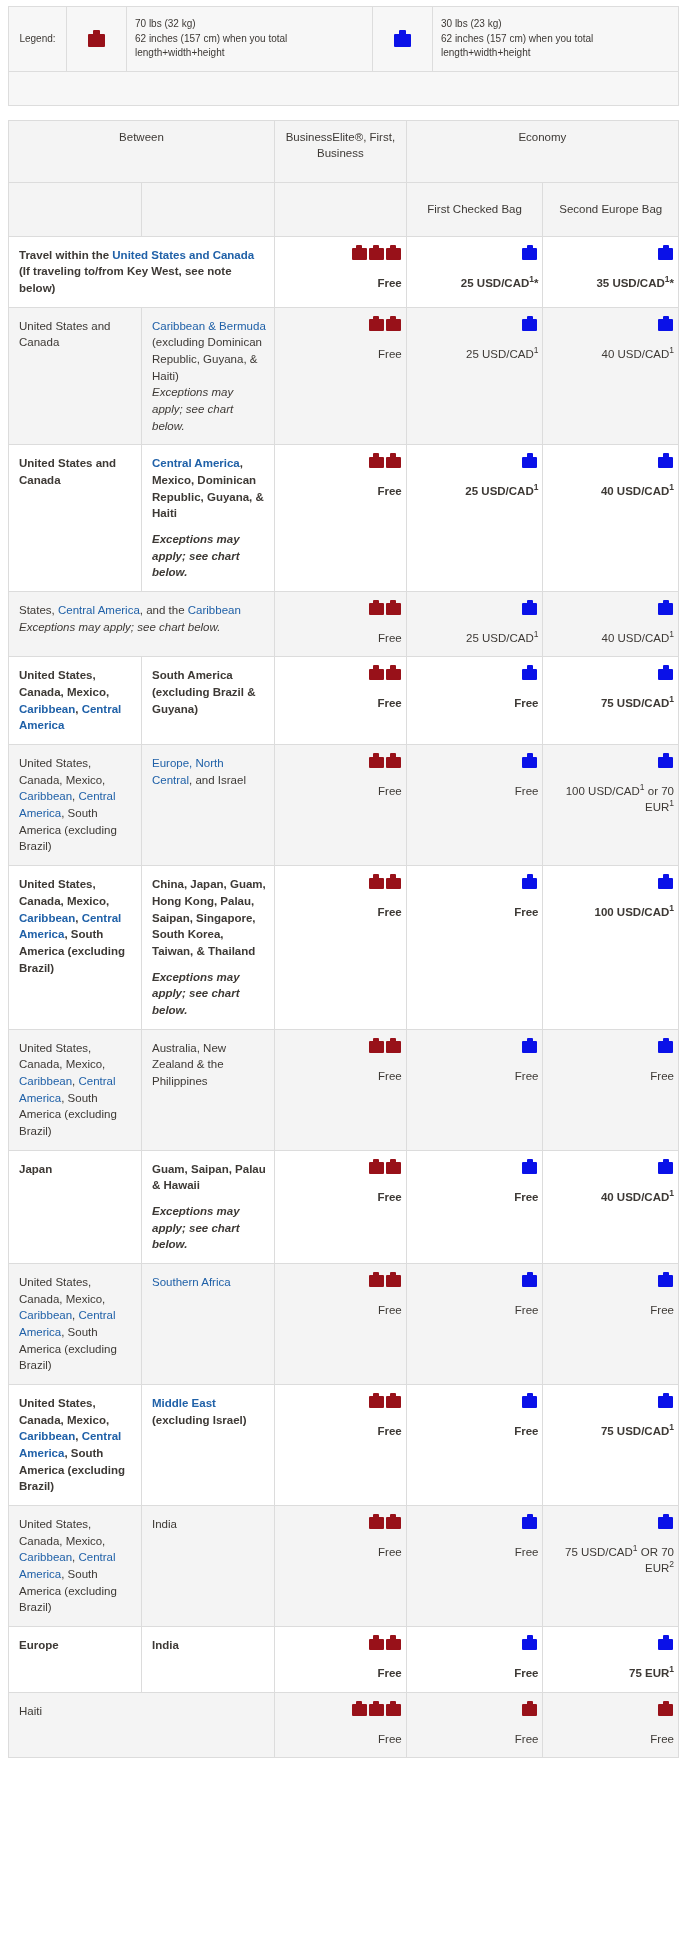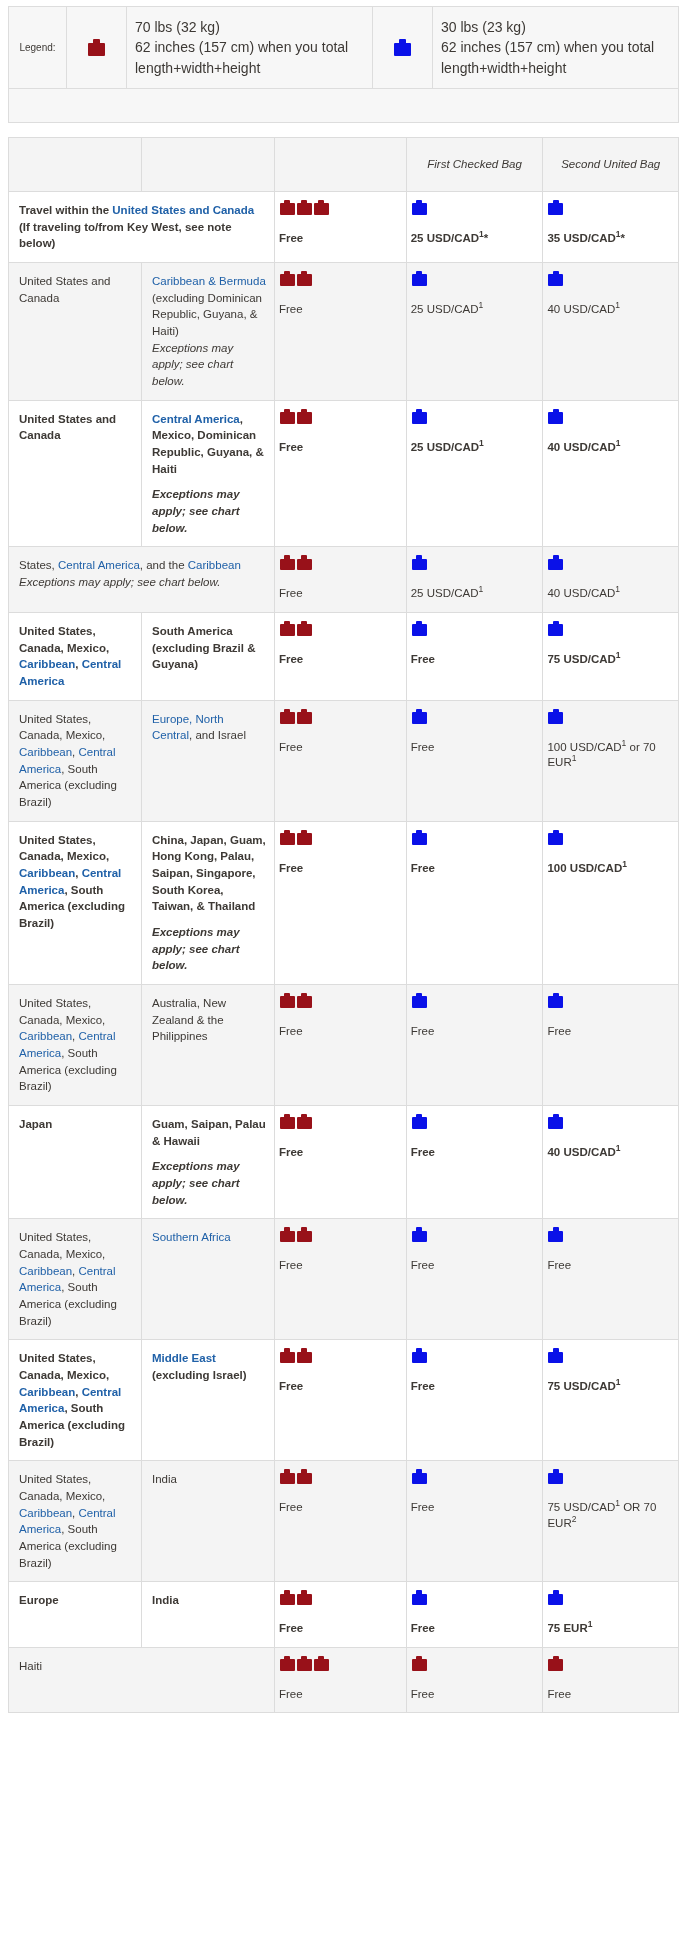--- a/index.html
+++ b/index.html
@@ -26,21 +26,21 @@
     table-layout: fixed;
   }
   table.legend td {
     border: 1px solid #dddddd;
     vertical-align: middle;
     padding: 10px 8px;
     background: #f7f7f7;
   }
   td.legend-label { width: 58px; text-align: center; font-size: 10px; color:#3d3935;}
   td.legend-icon  { width: 60px; text-align: center; }
-  td.legend-text  { font-size: 14px; line-height: 1.45; color:#3d3935;}
+  td.legend-text  { font-size: 10px; line-height: 1.45; color:#3d3935;}
   .legend-blank-row td { height: 34px; padding: 0; background:#ffffff; border-left:1px solid #dddddd; border-right:1px solid #dddddd; border-bottom:1px solid #dddddd; border-top: 1px solid #dddddd;}
 
   
   .table-wrap { padding: 14px 8px 8px 8px; }
   table.bag {
     width: 100%;
     border-collapse: collapse;
     table-layout: fixed;
     border: 1px solid #dcdcdc;
   }
@@ -53,29 +53,29 @@
     font-weight: normal;
     text-align: center;
     color: #3d3935;
     font-size: 11.5px;
     padding: 8px 6px;
     line-height: 1.4;
   }
   th.h-between { height: 62px; vertical-align: middle; }
   th.h-be      { height: 62px; vertical-align: middle; }
   th.h-econ    { height: 62px; vertical-align: middle; }
-  tr.sub th    { height: 54px; vertical-align: middle; font-style: italic; }
+  tr.sub th    { height: 54px; vertical-align: middle; }
 
   td.between-cell, td.between-cell2 {
     padding: 10px 8px 10px 10px;
     line-height: 1.45;
     font-size: 11.5px;
   }
   td.fare-cell {
-    text-align: left;
+    text-align: right;
     padding: 8px 4px 10px 4px;
     font-size: 11.5px;
     margin-left: 44px;
   }
   .icons { line-height: 0; margin-bottom: 16px; white-space: nowrap; }
   .fare-val { line-height: 1.35; }
 
   .zebra { background: #f4f4f4; }
   .white { background: #ffffff; font-weight: bold; }
 
@@ -132,26 +132,31 @@
   <div class="table-wrap">
     <table class="bag">
       <colgroup>
         <col style="width:106px">
         <col style="width:106px">
         <col style="width:105px">
         <col style="width:109px">
         <col style="width:108px">
       </colgroup>
       <thead>
+        <tr>
+          <th class="h-between" colspan="2">Between</th>
+          <th class="h-be">BusinessElite®, First, Business</th>
+          <th class="h-econ" colspan="2">Economy</th>
+        </tr>
         <tr class="sub">
           <th></th>
           <th></th>
           <th></th>
           <th>First Checked Bag</th>
-          <th>Second United Bag</th>
+          <th>Second Europe Bag</th>
         </tr>
       </thead>
       <tbody id="tbody">
           <tr>
             <td class="between-cell white" colspan="2"><span>Travel within the </span><a class="lnk" href="#">United States and Canada</a><span> (If traveling to/from Key West, see note below)</span></td>
             <td class="fare-cell white">
               <div class="icons"><span class="bagicon red"><span class="handle"></span><span class="body"></span></span><span class="bagicon red"><span class="handle"></span><span class="body"></span></span><span class="bagicon red"><span class="handle"></span><span class="body"></span></span></div>
               <div class="fare-val">Free</div>
             </td>
             <td class="fare-cell white">

